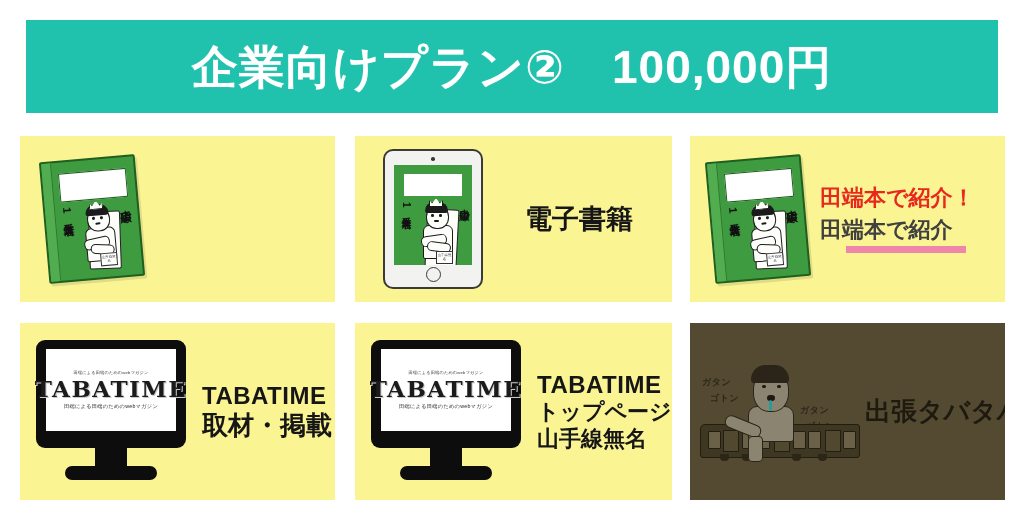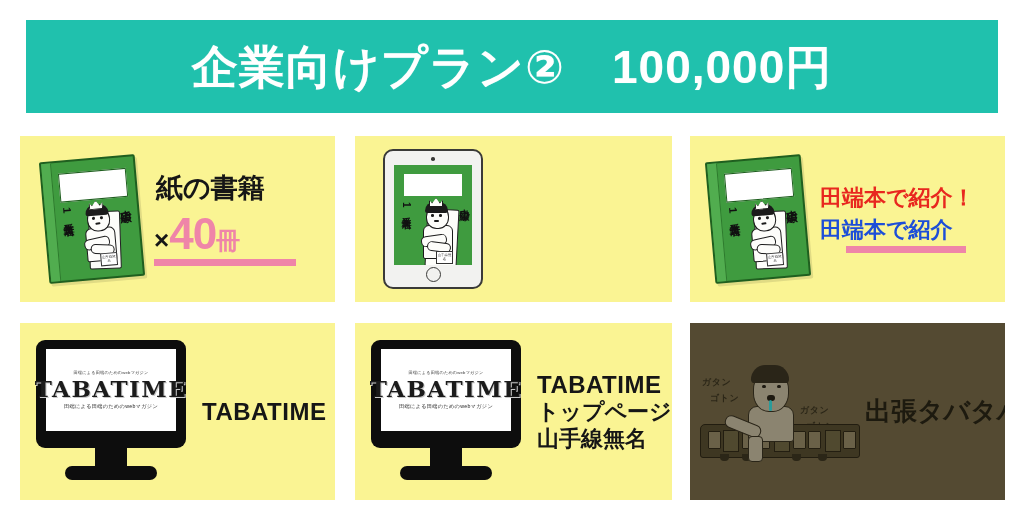--- a/index.html
+++ b/index.html
@@ -193,21 +193,21 @@
   .cap-paper{font-size:27px;margin-left:2px;}
   .qty-row{display:flex;align-items:baseline;margin-top:6px;}
   .qty-x{font-size:26px;font-weight:bold;color:#161616;}
   .qty-num{font-size:44px;font-weight:bold;color:#ef85a8;line-height:.9;letter-spacing:-1px;}
   .qty-unit{font-size:24px;font-weight:bold;color:#ef85a8;}
   .pink-rule{height:7px;background:#ef85a8;margin-top:2px;}
 
   .cap-ebook{font-size:27px;}
 
   .cap-red{font-size:22px;color:#e8271f;}
-  .cap-blk{font-size:22px;color:#1d4ed8;margin-top:5px;}
+  .cap-blk{font-size:22px;color:#404040;margin-top:5px;}
   .cap-pink{font-size:22px;color:#ef85a8;margin-top:14px;}
 
   .cap-tabatime{font-size:24px;letter-spacing:.5px;}
   .cap-sub{font-size:26px;}
   .cap-sub-sm{font-size:22px;}
 
   .cap-dark{font-size:26px;color:#1d1a0f;}
 </style>
 </head>
 <body>
@@ -236,31 +236,20 @@
               <div class="fig-crown"></div>
               <div class="fig-eye l"></div>
               <div class="fig-eye r"></div>
               <div class="fig-mouth"></div>
               <div class="fig-arm"></div>
               <div class="fig-arm2"></div>
               <div class="fig-badge">山手線無名</div>
             </div>
           </div>
         </div>
-        <div class="caption" style="margin-left:14px;">
-          <div class="cap-line cap-paper">紙の書籍</div>
-          <div style="width:142px;margin-top:4px;">
-            <div class="qty-row">
-              <span class="qty-x">×</span>
-              <span class="qty-num">40</span>
-              <span class="qty-unit">冊</span>
-            </div>
-            <div class="pink-rule"></div>
-          </div>
-        </div>
       </div>
     </div>
 
     <div class="card c2">
       <div class="card-inner" style="padding-left:28px;">
         <div class="tablet">
           <div class="cam"></div>
           <div class="screen">
             <div class="title-bar"></div>
             <div class="vtext right">山手線で</div>
@@ -274,20 +263,23 @@
               <div class="fig-eye l"></div>
               <div class="fig-eye r"></div>
               <div class="fig-mouth"></div>
               <div class="fig-arm"></div>
               <div class="fig-arm2"></div>
               <div class="fig-badge">山手線無名</div>
             </div>
           </div>
           <div class="home"></div>
         </div>
+        <div class="caption" style="margin-left:42px;">
+          <div class="cap-line cap-ebook">電子書籍</div>
+        </div>
       </div>
     </div>
 
     <div class="card c3">
       <div class="card-inner" style="padding-left:20px;">
         <div class="book-wrap">
           <div class="book">
             <div class="spine"></div>
             <div class="title-bar"></div>
             <div class="vtext right">山手線で</div>
@@ -324,20 +316,21 @@
           <div class="screen">
             <div class="scr-top">田端による田端のためのwebマガジン</div>
             <div class="scr-logo">TABATIME</div>
             <div class="scr-bottom">田端による田端のためのwebマガジン</div>
           </div>
           <div class="neck"></div>
           <div class="base"></div>
         </div>
         <div class="caption" style="margin-left:16px;">
           <div class="cap-line cap-tabatime">TABATIME</div>
+          <div class="cap-line cap-sub">取材・掲載</div>
         </div>
       </div>
     </div>
 
     <div class="card c5">
       <div class="card-inner" style="padding-left:16px;">
         <div class="monitor">
           <div class="bezel"></div>
           <div class="screen">
             <div class="scr-top">田端による田端のためのwebマガジン</div>

